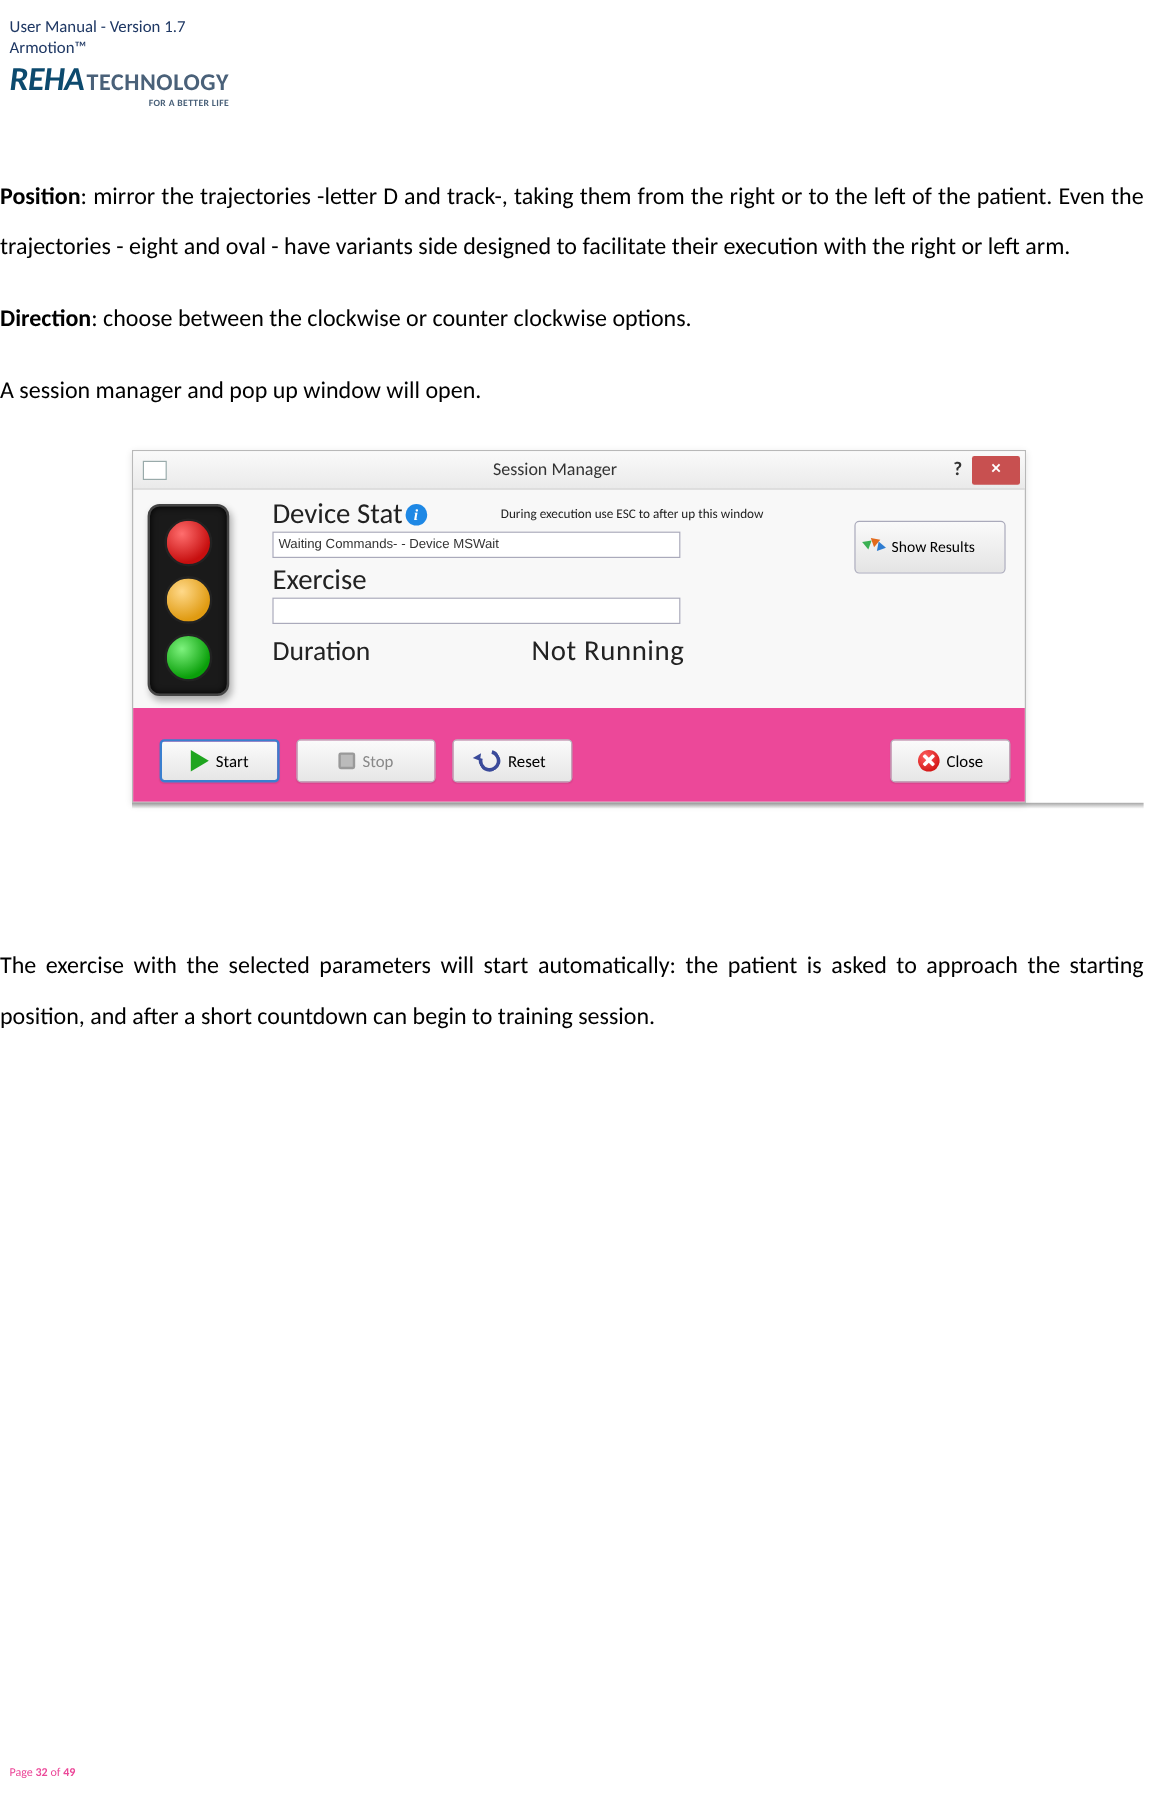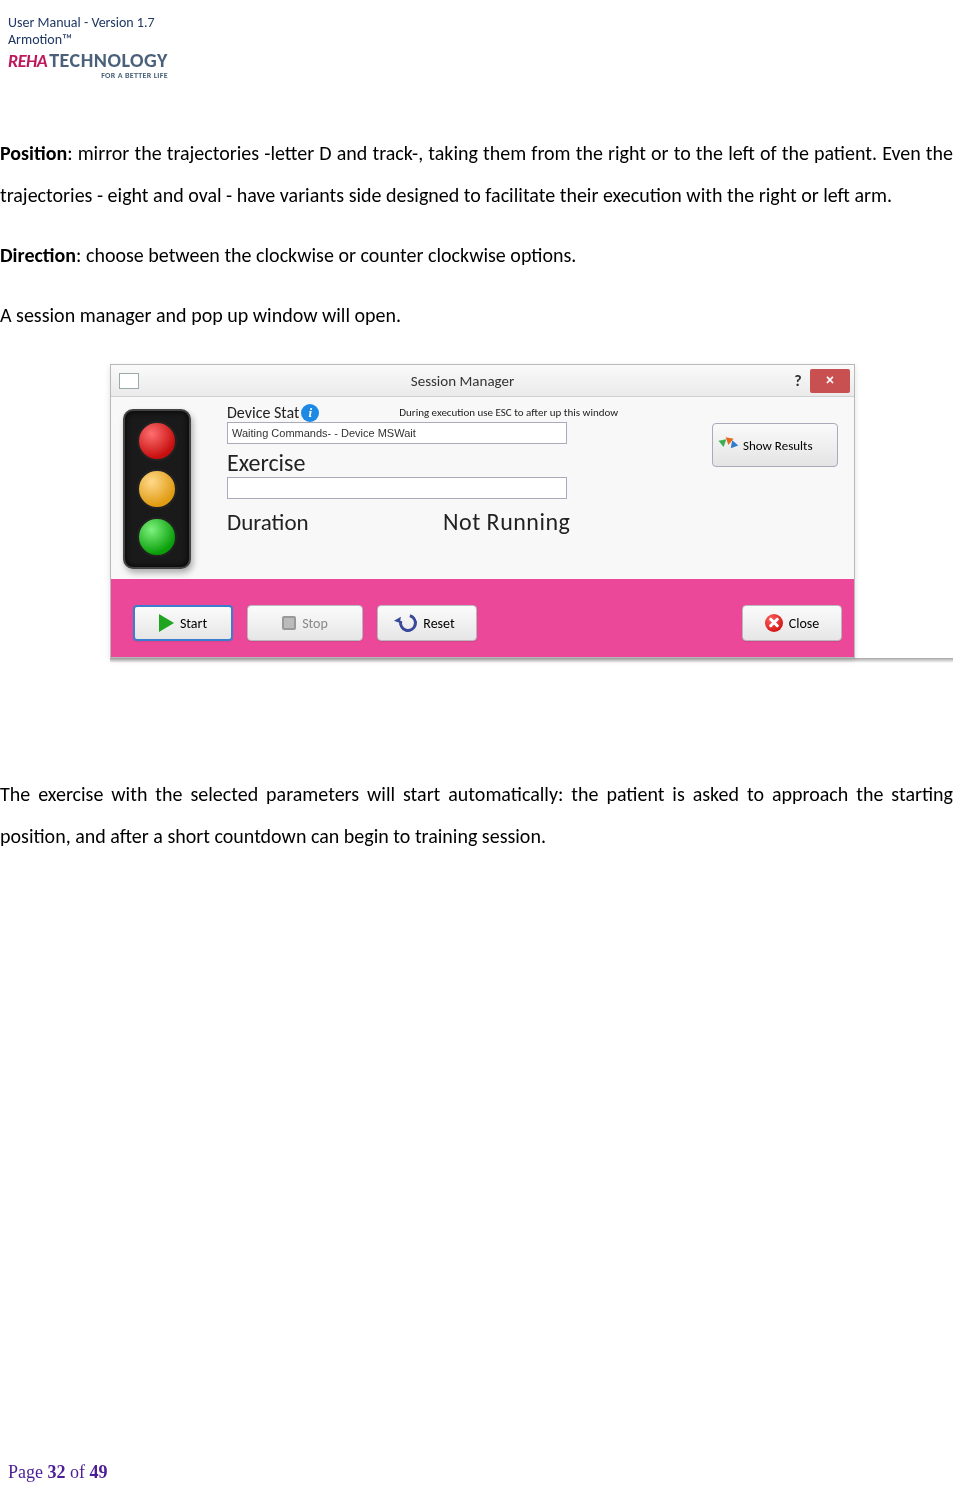--- a/index.html
+++ b/index.html
@@ -4,21 +4,21 @@
   <style>
     * { box-sizing: border-box; margin: 0; padding: 0; }
     body { width: 961px; height: 1501px; background: white; font-family: Calibri, Arial, sans-serif; color: #000; position: relative; padding: 0; }
     
     .page-header { display: flex; justify-content: space-between; align-items: flex-start; padding: 14px 30px 0 8px; flex-direction: column; }
     .header-left { font-size: 14px; color: #1f3864; }
     .header-center { font-size: 14px; color: #1f3864; }
     .header-right { text-align: right; }
     .logo-block { display: inline-block; text-align: right; }
     .logo-main { display: flex; align-items: baseline; gap: 2px; }
-    .logo-reha { color: #be185d; font-weight: 800; font-size: 18px; font-style: italic; letter-spacing: -0.5px; }
+    .logo-reha { color: #0c4a6e; font-weight: 800; font-size: 28px; font-style: italic; letter-spacing: -0.5px; }
     .logo-tech { color: #4a6179; font-weight: 700; font-size: 20px; letter-spacing: 0.5px; }
     .logo-sub { color: #4a6179; font-size: 8px; font-weight: 700; letter-spacing: 0.3px; display: block; text-align: right; margin-top: -2px; }
 
     .content { padding: 50px 8px 0 0; }
     .para { font-size: 20px; line-height: 2.1; margin-bottom: 18px; text-align: justify; }
     .para .bold { font-weight: 700; }
 
     .dialog-wrap { padding: 10px 0 0 110px; }
     .dialog { width: 745px; background: #f8f8f8; border: 1px solid #b8b8b8; box-shadow: 0 2px 6px rgba(0,0,0,0.12); }
     .titlebar { display: flex; align-items: center; height: 32px; background: linear-gradient(#fafafa,#eaeaea); border-bottom: 1px solid #d0d0d0; }
@@ -30,21 +30,21 @@
     .dialog-body { padding: 6px 12px 10px 12px; display: flex; gap: 14px; align-items: flex-start; }
     .traffic-col { width: 90px; padding-top: 6px; }
     .traffic-box { width: 68px; height: 160px; background: #1a1a1a; border: 2px solid #444; border-radius: 10px; display: flex; flex-direction: column; align-items: center; justify-content: space-around; padding: 6px 0; box-shadow: inset 0 0 6px #000, 2px 4px 6px rgba(0,0,0,0.3); }
     .light { width: 40px; height: 40px; border-radius: 50%; border: 2px solid #222; }
     .light.red { background: radial-gradient(circle at 35% 30%, #ff6e6e, #c70f0f 70%); }
     .light.amb { background: radial-gradient(circle at 35% 30%, #ffd98a, #e09b12 70%); }
     .light.grn { background: radial-gradient(circle at 35% 30%, #7ef27e, #0a9f0a 70%); }
 
     .info-col { flex: 1; }
     .row1 { display: flex; align-items: center; }
-    .dev-state { font-size: 16px; color: #222; font-weight: 400; }
+    .dev-state { font-size: 24px; color: #222; font-weight: 400; }
     .info-icon { display:inline-flex; width:18px; height:18px; border-radius:50%; background:#1e88e5; color:#fff; font-style:italic; font-family:Georgia,serif; font-weight:700; font-size:13px; align-items:center; justify-content:center; margin-left:2px; vertical-align:2px; }
     .esc-note { flex: 1; text-align: center; font-size: 11px; color: #222; }
     .field-input { width: 340px; height: 22px; border: 1px solid #aab; background: #fff; font-size: 11px; padding: 2px 4px; color: #333; }
     .exercise-label { font-size: 24px; color: #222; margin-top: 4px; }
     .dur-row { display: flex; align-items: center; gap: 0; margin-top: 8px; }
     .dur-label { font-size: 23px; color: #222; width: 216px; }
     .dur-val { font-size: 24px; color: #222; letter-spacing: 0.5px; }
 
     .right-btn-col { width: 130px; padding-top: 20px; }
     .results-btn { width: 126px; height: 44px; background: linear-gradient(#fafafa,#e4e4e4); border: 1px solid #aab; border-radius: 4px; display: flex; align-items: center; gap: 6px; padding: 0 6px; font-size: 13px; }
@@ -66,21 +66,21 @@
     .stop-icon { width: 14px;height:14px;background:#bbb;border:2px solid #999;border-radius:2px; }
     .reset-icon { width:18px;height:18px;border:3px solid #3a4a9a;border-top-color:transparent;border-radius:50%;position:relative;transform:rotate(-30deg); }
     .reset-icon::after { content:'';position:absolute;left:-5px;top:-3px;width:0;height:0;border-top:5px solid #3a4a9a;border-left:4px solid transparent;border-right:4px solid transparent; }
     .close-icon { width:18px;height:18px;border-radius:50%;background:radial-gradient(circle at 35% 30%,#ff6060,#d01212 80%);position:relative; }
     .close-icon::before,.close-icon::after { content:'';position:absolute;left:3px;top:7px;width:12px;height:3px;background:#fff;border-radius:1px; }
     .close-icon::before { transform:rotate(45deg); }
     .close-icon::after { transform:rotate(-45deg); }
 
     .dialog-shadow { height: 5px; background: linear-gradient(rgba(0,0,0,0.35),rgba(0,0,0,0)); }
 
-    .page-footer { position: absolute; bottom: 18px; left: 8px; font-size: 18px; color: #4c1d95; font-family: Liberation Serif, serif; }
+    .page-footer { position: absolute; bottom: 18px; left: 8px; font-size: 10px; color: #ec4899; }
     .page-footer .bold { font-weight: 700; }
   </style>
 </head>
 <body>
 
 <div class="page-header">
   <div class="header-left">User Manual - Version 1.7</div>
   <div class="header-center">Armotion™</div>
   <div class="header-right">
     <div class="logo-block">

